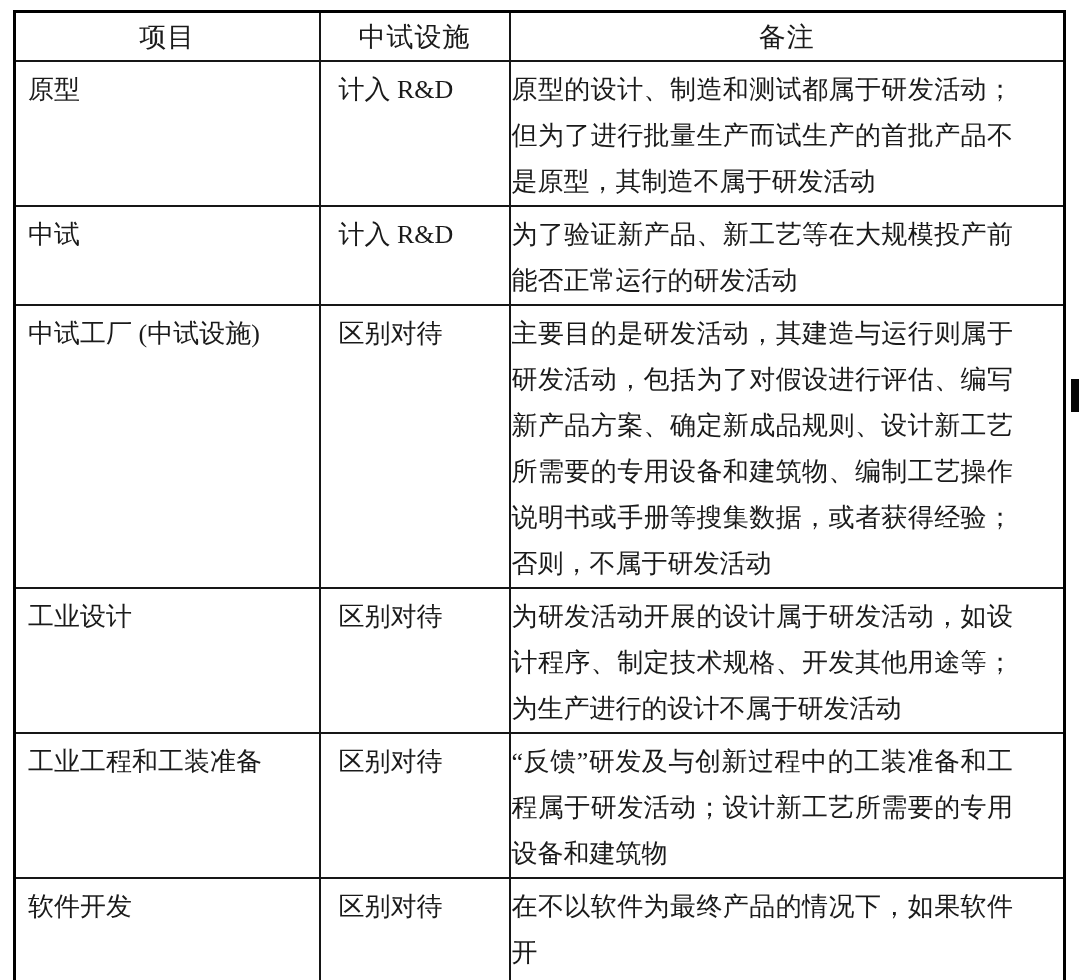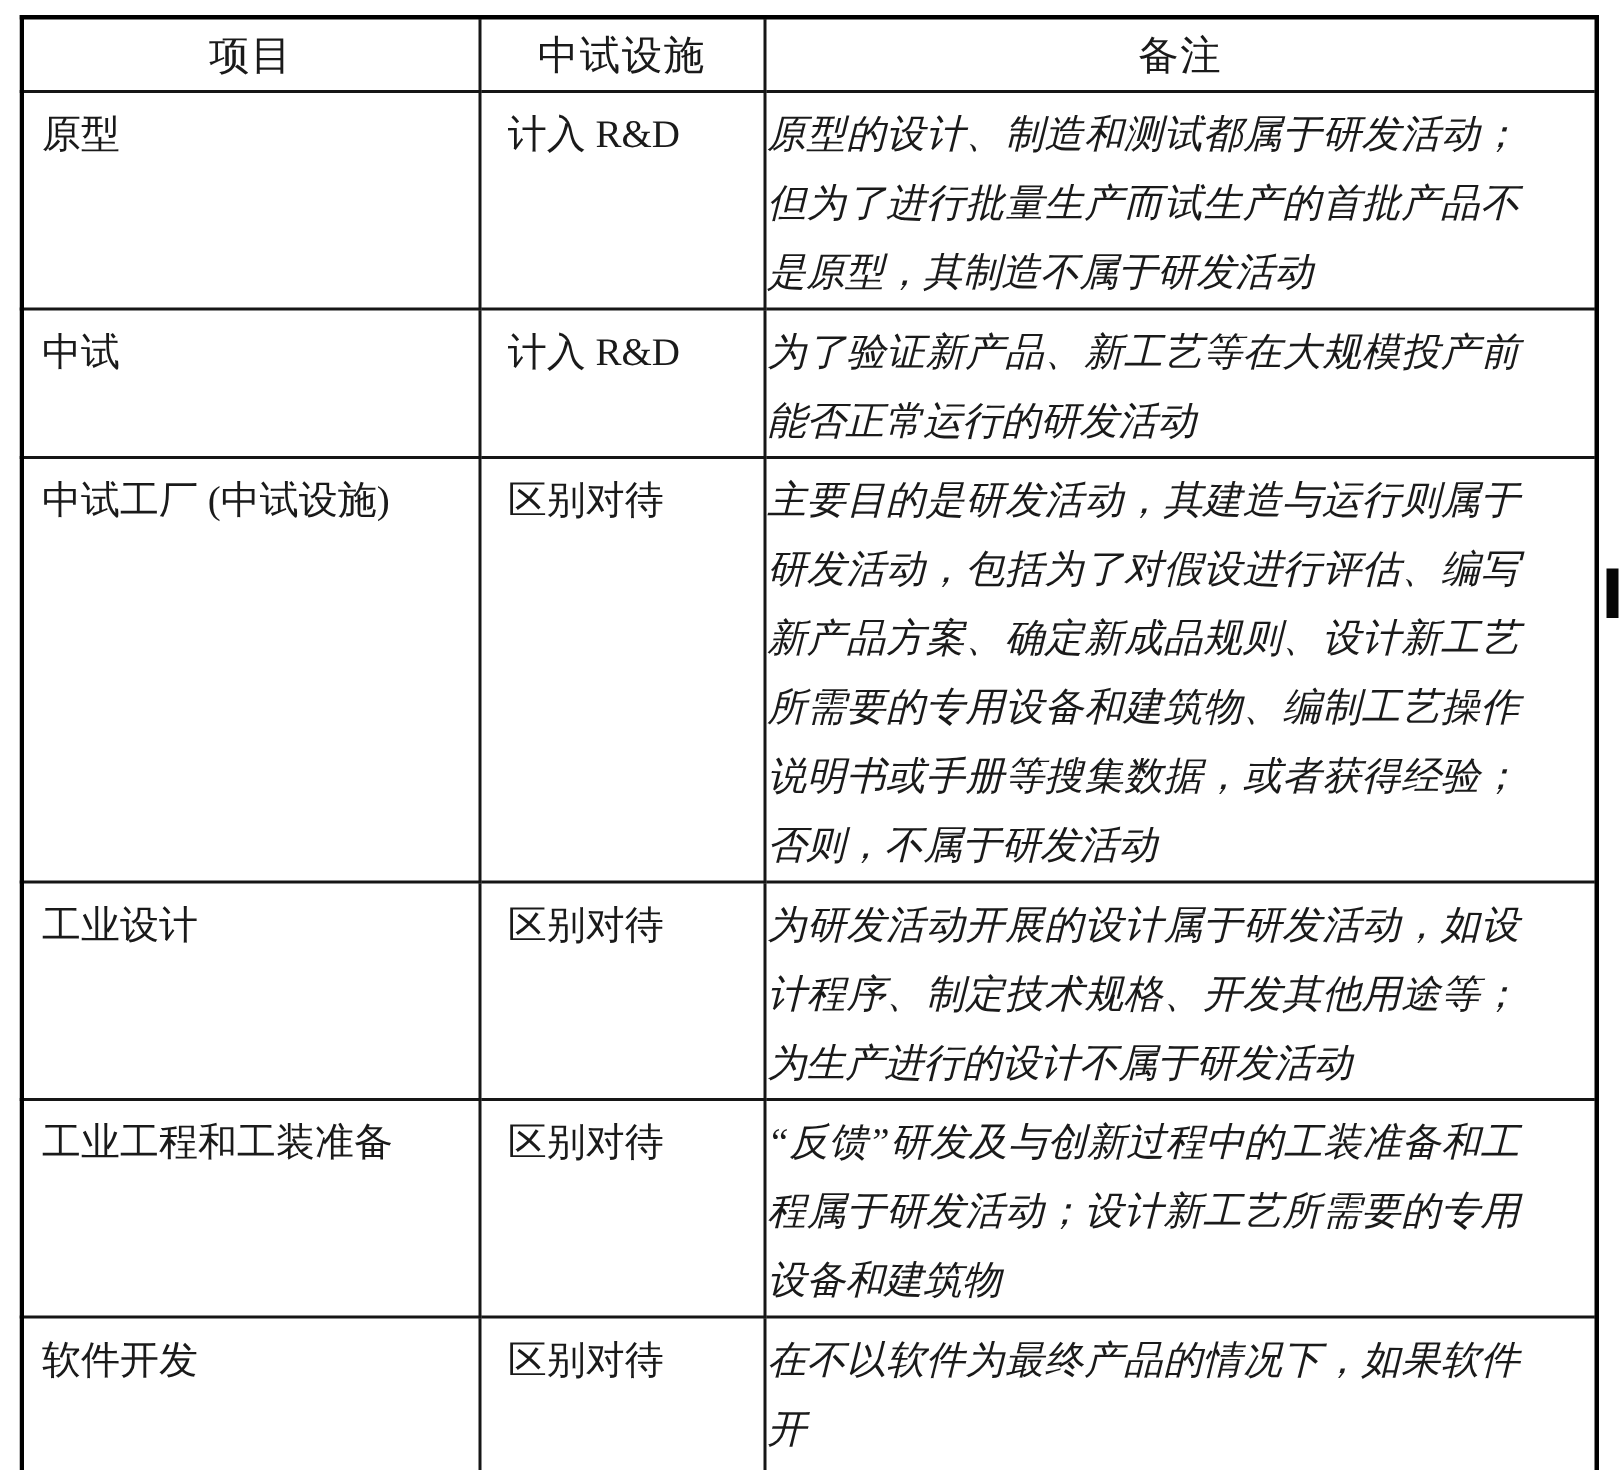--- a/index.html
+++ b/index.html
@@ -56,21 +56,20 @@
     padding-left: 12px;
     padding-right: 8px;
   }
   td.cell-treatment {
     padding-left: 18px;
     padding-right: 6px;
   }
   td.cell-note {
     padding-right: 50px;
     text-align: justify;
-    font-style: italic;
   }
   tr.h-r1 { height: 138px; }
   tr.h-r2 { height: 93px;  }
   tr.h-r3 { height: 92px;  }
   tr.h-r4 { height: 275px; }
   tr.h-r5 { height: 137px; margin-top: 44px; }
   tr.h-r6 { height: 138px; margin-top: 36px; }
   tr.h-r7 { height: 170px; }
   .scroll-mark {
     position: absolute;

